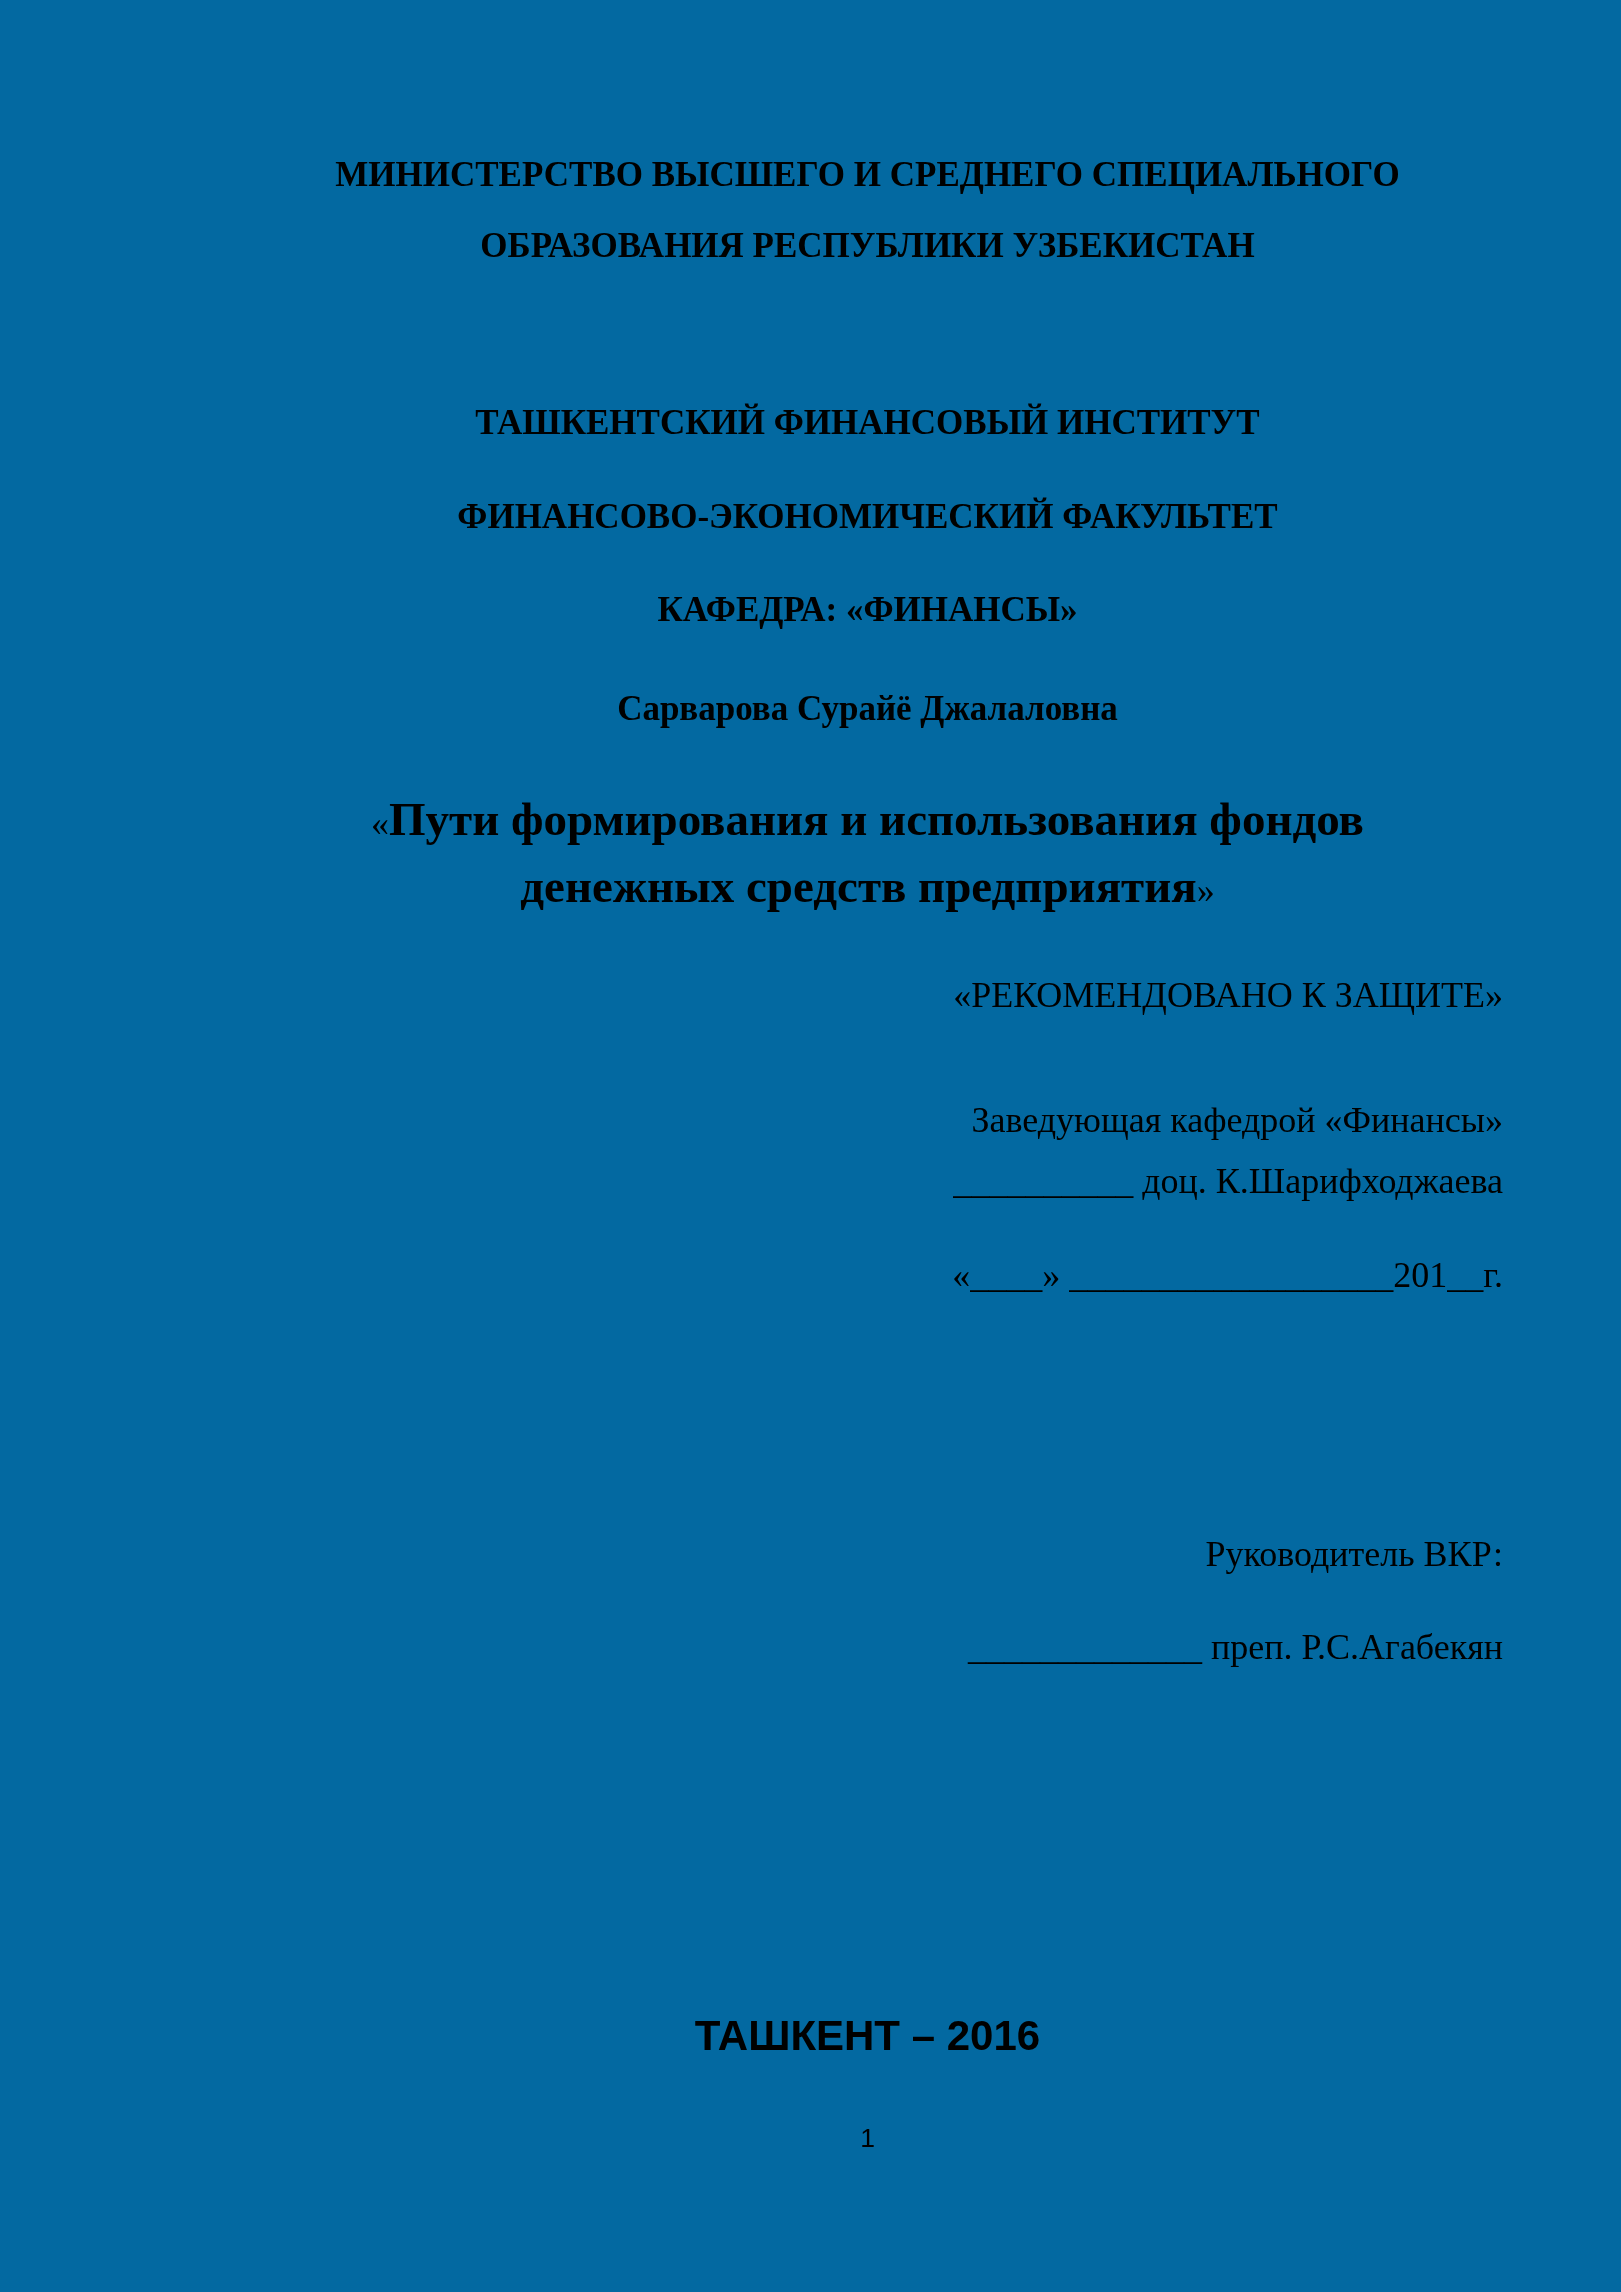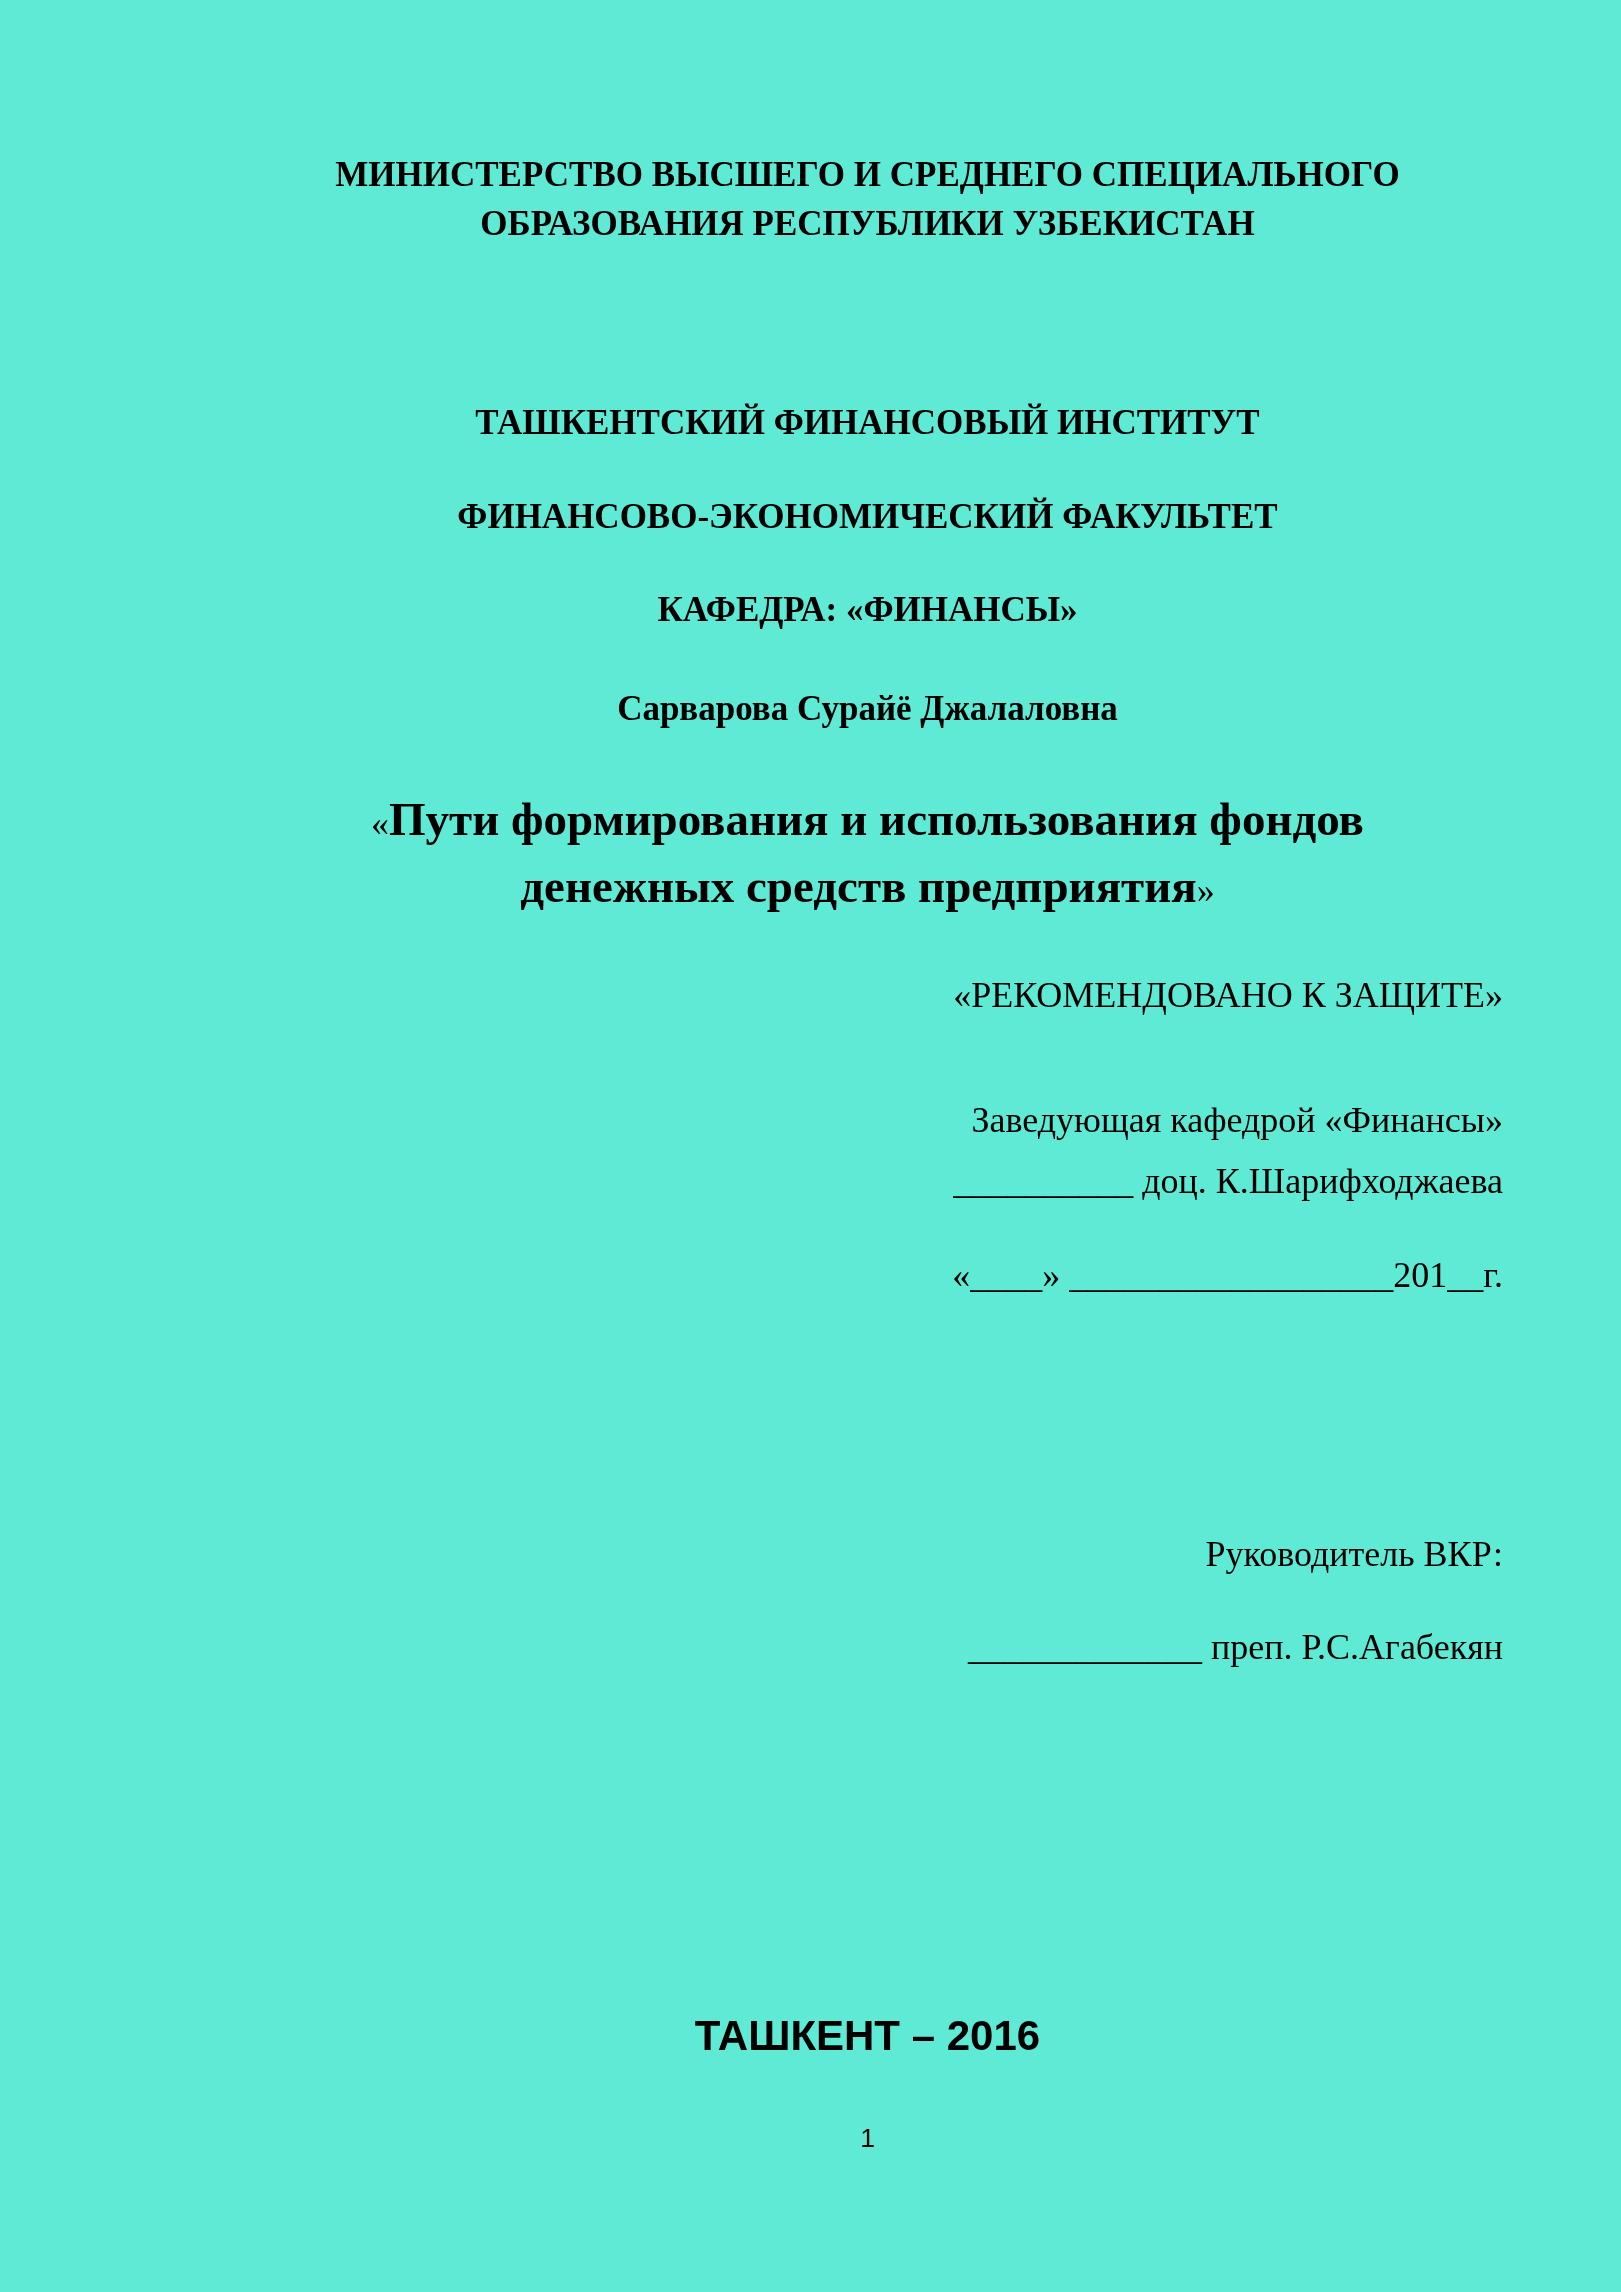--- a/index.html
+++ b/index.html
@@ -1,37 +1,37 @@
 <!DOCTYPE html>
 <html><head>
 <meta charset="utf-8">
 <style>
   html, body { margin: 0; padding: 0; background: #ffffff; }
   body { width: 1621px; height: 2293px; position: relative; overflow: hidden; color: #000; }
-  .page { position: absolute; left: 0; top: 0; width: 1621px; height: 2293px; background: #5eead4; }
+  .page { position: absolute; left: 0; top: 0; width: 1621px; height: 2293px; background: #0369a1; }
   .ln { position: absolute; white-space: pre; line-height: 1; }
   .serif { font-family: "Liberation Serif", "DejaVu Serif", serif; }
   .sans { font-family: "Liberation Sans", "DejaVu Sans", sans-serif; }
   .b { font-weight: bold; }
   .center { left: 260px; width: 1215px; text-align: center; }
   .right { right: 118px; text-align: right; }
   .nb { font-weight: normal; }
   .s36 { font-size: 35px; }
   .s37 { font-size: 36px; }
   .s48 { font-size: 47px; }
   .s34 { font-size: 42px; }
   .s26 { font-size: 26.5px; }
 </style>
 </head>
 <body>
 
 <div class="page">
 
   <div class="ln serif b s36 center" style="top:157px;">МИНИСТЕРСТВО ВЫСШЕГО И СРЕДНЕГО СПЕЦИАЛЬНОГО</div>
-  <div class="ln serif b s36 center" style="top:206px;text-align:center;">ОБРАЗОВАНИЯ РЕСПУБЛИКИ УЗБЕКИСТАН</div>
+  <div class="ln serif b s36 center" style="top:228px;text-align:center;">ОБРАЗОВАНИЯ РЕСПУБЛИКИ УЗБЕКИСТАН</div>
 
   <div class="ln serif b s36 center" style="top:405px;">ТАШКЕНТСКИЙ ФИНАНСОВЫЙ ИНСТИТУТ</div>
   <div class="ln serif b s36 center" style="top:499px;">ФИНАНСОВО-ЭКОНОМИЧЕСКИЙ ФАКУЛЬТЕТ</div>
   <div class="ln serif b s36 center" style="top:592px;">КАФЕДРА: «ФИНАНСЫ»</div>
 
   <div class="ln serif b s36 center" style="top:691px;">Сарварова Сурайё Джалаловна</div>
 
   <div class="ln serif b s48 center" style="top:796px;"><span class="nb s37">«</span><span>Пути формирования и использования фондов</span></div>
   <div class="ln serif b s48 center" style="top:863px;"><span>денежных средств предприятия</span><span class="nb s37">»</span></div>
 

